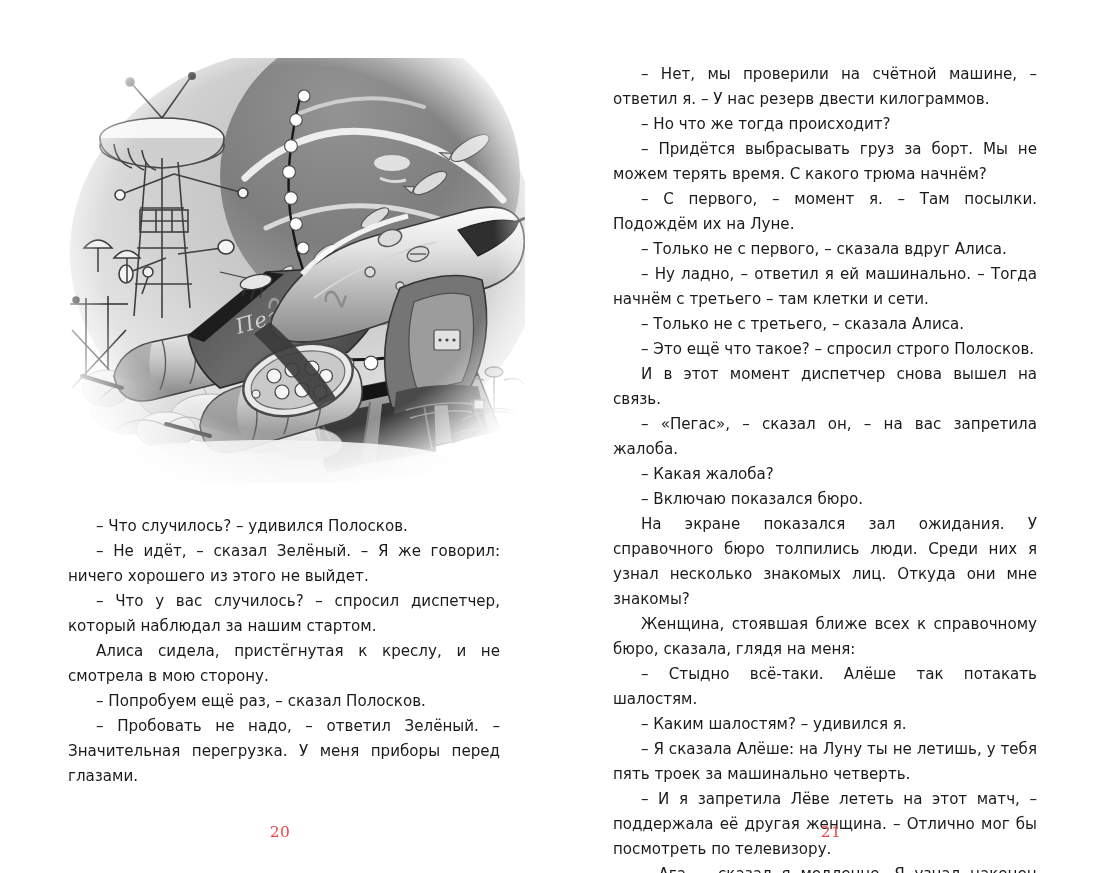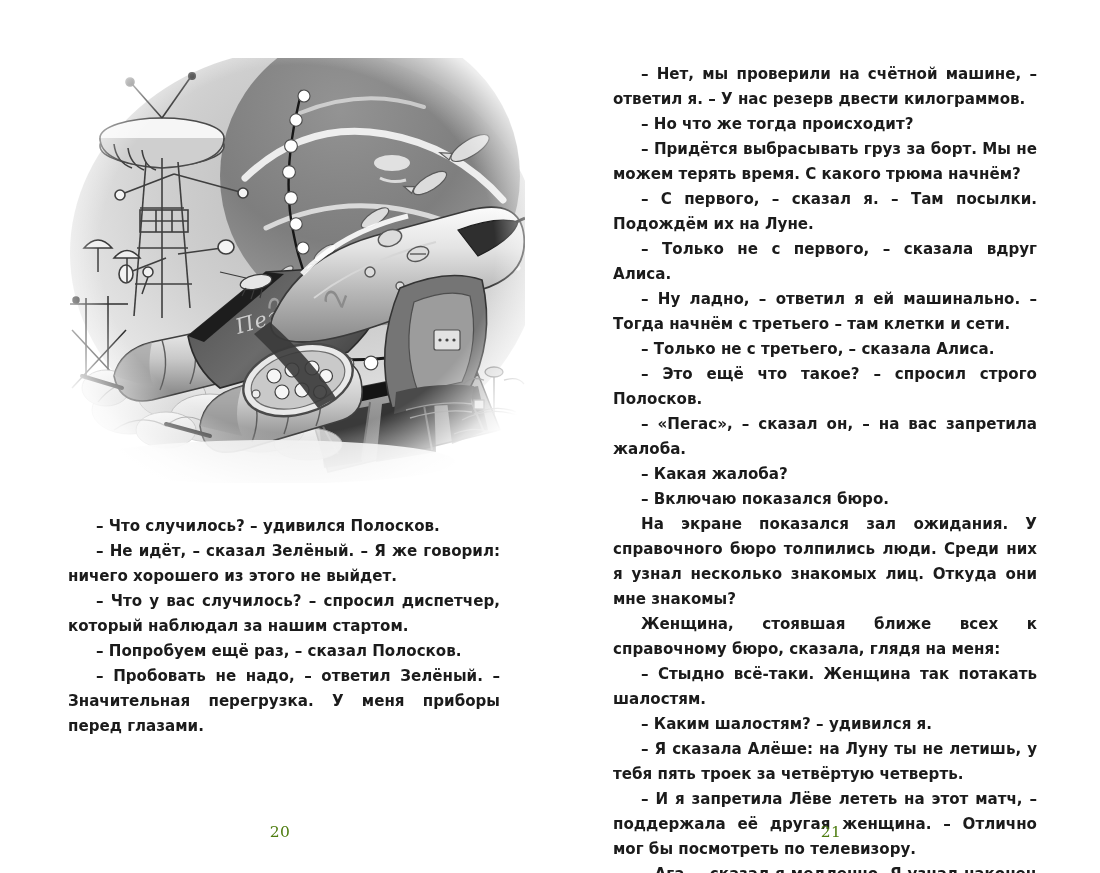--- a/index.html
+++ b/index.html
@@ -46,29 +46,28 @@
     top: 514px;
   }
   .page-right .textcol {
     left: 63px;   
     width: 424px;
     top: 62px;
   }
   .textcol p {
     margin: 0;
     text-indent: 28px;
-    font-weight: bold;
   }
 
   .folio {
     position: absolute;
     bottom: 32px;
     font-family: "DejaVu Serif", "Liberation Serif", serif;
     font-size: 15.5px;
-    color: #4d7c0f;
+    color: #ef4444;
     letter-spacing: 0.5px;
     margin-top: 48px;
   }
   .page-left .folio  { left: 0; width: 550px; text-align: center; text-indent: 10px;}
   .page-right .folio { left: 0; width: 550px; text-align: center; text-indent: 12px;}
 
   
   .illo-wrap {
     position: absolute;
     left: 70px;
@@ -358,45 +357,47 @@
 
           <rect x="0" y="0" width="455" height="425" fill="url(#vignette)"></rect>
         </g>
       </svg>
     </div>
 
     <div class="textcol">
       <p>– Что случилось? – удивился Полосков.</p>
       <p>– Не идёт, – сказал Зелёный. – Я же говорил: ничего хорошего из этого не выйдет.</p>
       <p>– Что у вас случилось? – спросил диспетчер, который наблюдал за нашим стартом.</p>
+      <p>Алиса сидела, пристёгнутая к креслу, и не смотрела в мою сторону.</p>
       <p>– Попробуем ещё раз, – сказал Полосков.</p>
       <p>– Пробовать не надо, – ответил Зелёный. – Значительная перегрузка. У меня приборы перед глазами.</p>
     </div>
 
     <div class="folio">20</div>
   </div>
 
   <div class="page page-right">
     <div class="textcol">
       <p>– Нет, мы проверили на счётной машине, – ответил я. – У нас резерв двести килограммов.</p>
       <p>– Но что же тогда происходит?</p>
       <p>– Придётся выбрасывать груз за борт. Мы не можем терять время. С какого трюма начнём?</p>
-      <p>– С первого, – сказал я. – Там посылки. Подождём их на Луне.</p>
+      <p>– С первого, – момент я. – Там посылки. Подождём их на Луне.</p>
       <p>– Только не с первого, – сказала вдруг Алиса.</p>
       <p>– Ну ладно, – ответил я ей машинально. – Тогда начнём с третьего – там клетки и сети.</p>
       <p>– Только не с третьего, – сказала Алиса.</p>
       <p>– Это ещё что такое? – спросил строго Полосков.</p>
+      <p>И в этот момент диспетчер снова вышел на связь.</p>
       <p>– «Пегас», – сказал он, – на вас запретила жалоба.</p>
       <p>– Какая жалоба?</p>
       <p>– Включаю показался бюро.</p>
       <p>На экране показался зал ожидания. У справочного бюро толпились люди. Среди них я узнал несколько знакомых лиц. Откуда они мне знакомы?</p>
       <p>Женщина, стоявшая ближе всех к справочному бюро, сказала, глядя на меня:</p>
-      <p>– Стыдно всё-таки. Женщина так потакать шалостям.</p>
+      <p>– Стыдно всё-таки. Алёше так потакать шалостям.</p>
       <p>– Каким шалостям? – удивился я.</p>
-      <p>– Я сказала Алёше: на Луну ты не летишь, у тебя пять троек за четвёртую четверть.</p>
+      <p>– Я сказала Алёше: на Луну ты не летишь, у тебя пять троек за машинально четверть.</p>
       <p>– И я запретила Лёве лететь на этот матч, – поддержала её другая женщина. – Отлично мог бы посмотреть по телевизору.</p>
       <p>– Ага, – сказал я медленно. Я узнал наконец людей, которые собрались у справочного бюро: это были родители ребят из Алисиного класса.</p>
 
     </div>
 
     <div class="folio">21</div>
   </div>
 
 </div>
 

